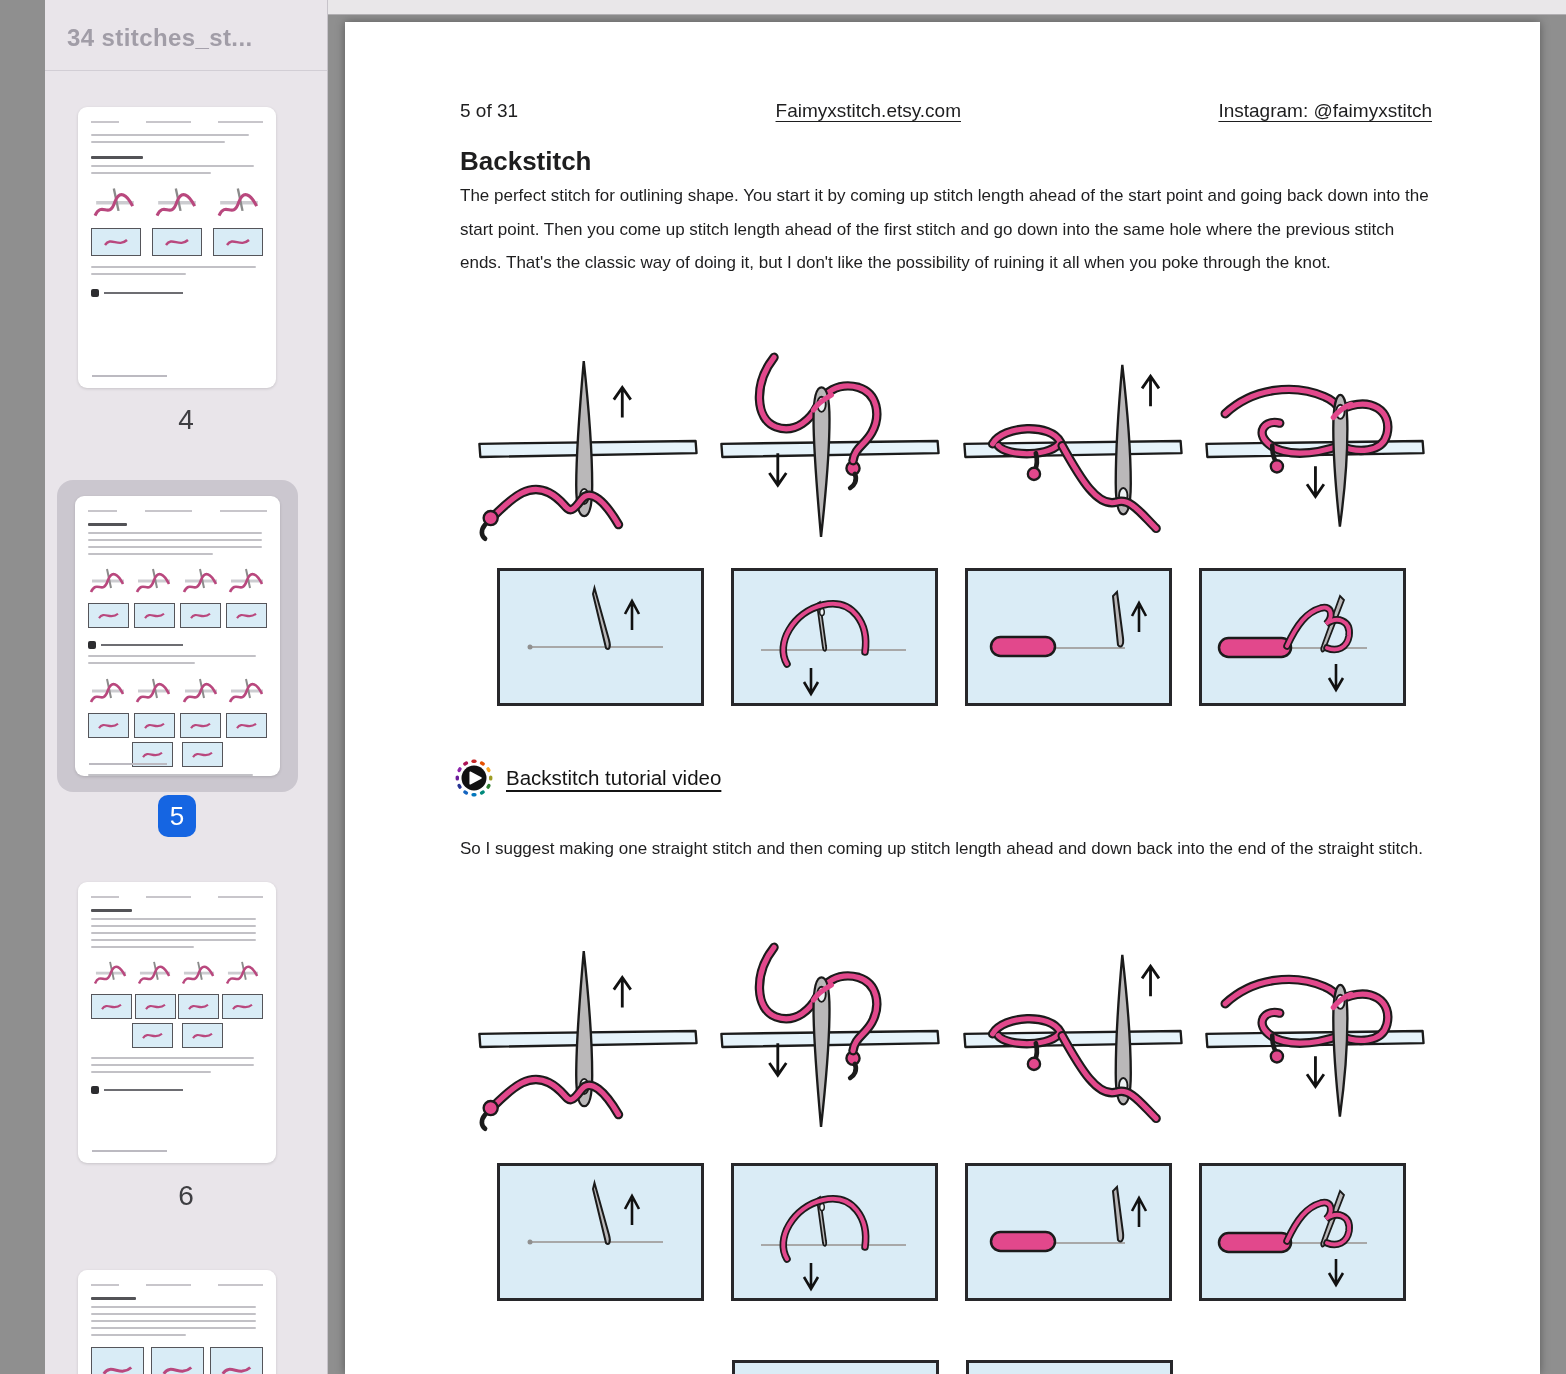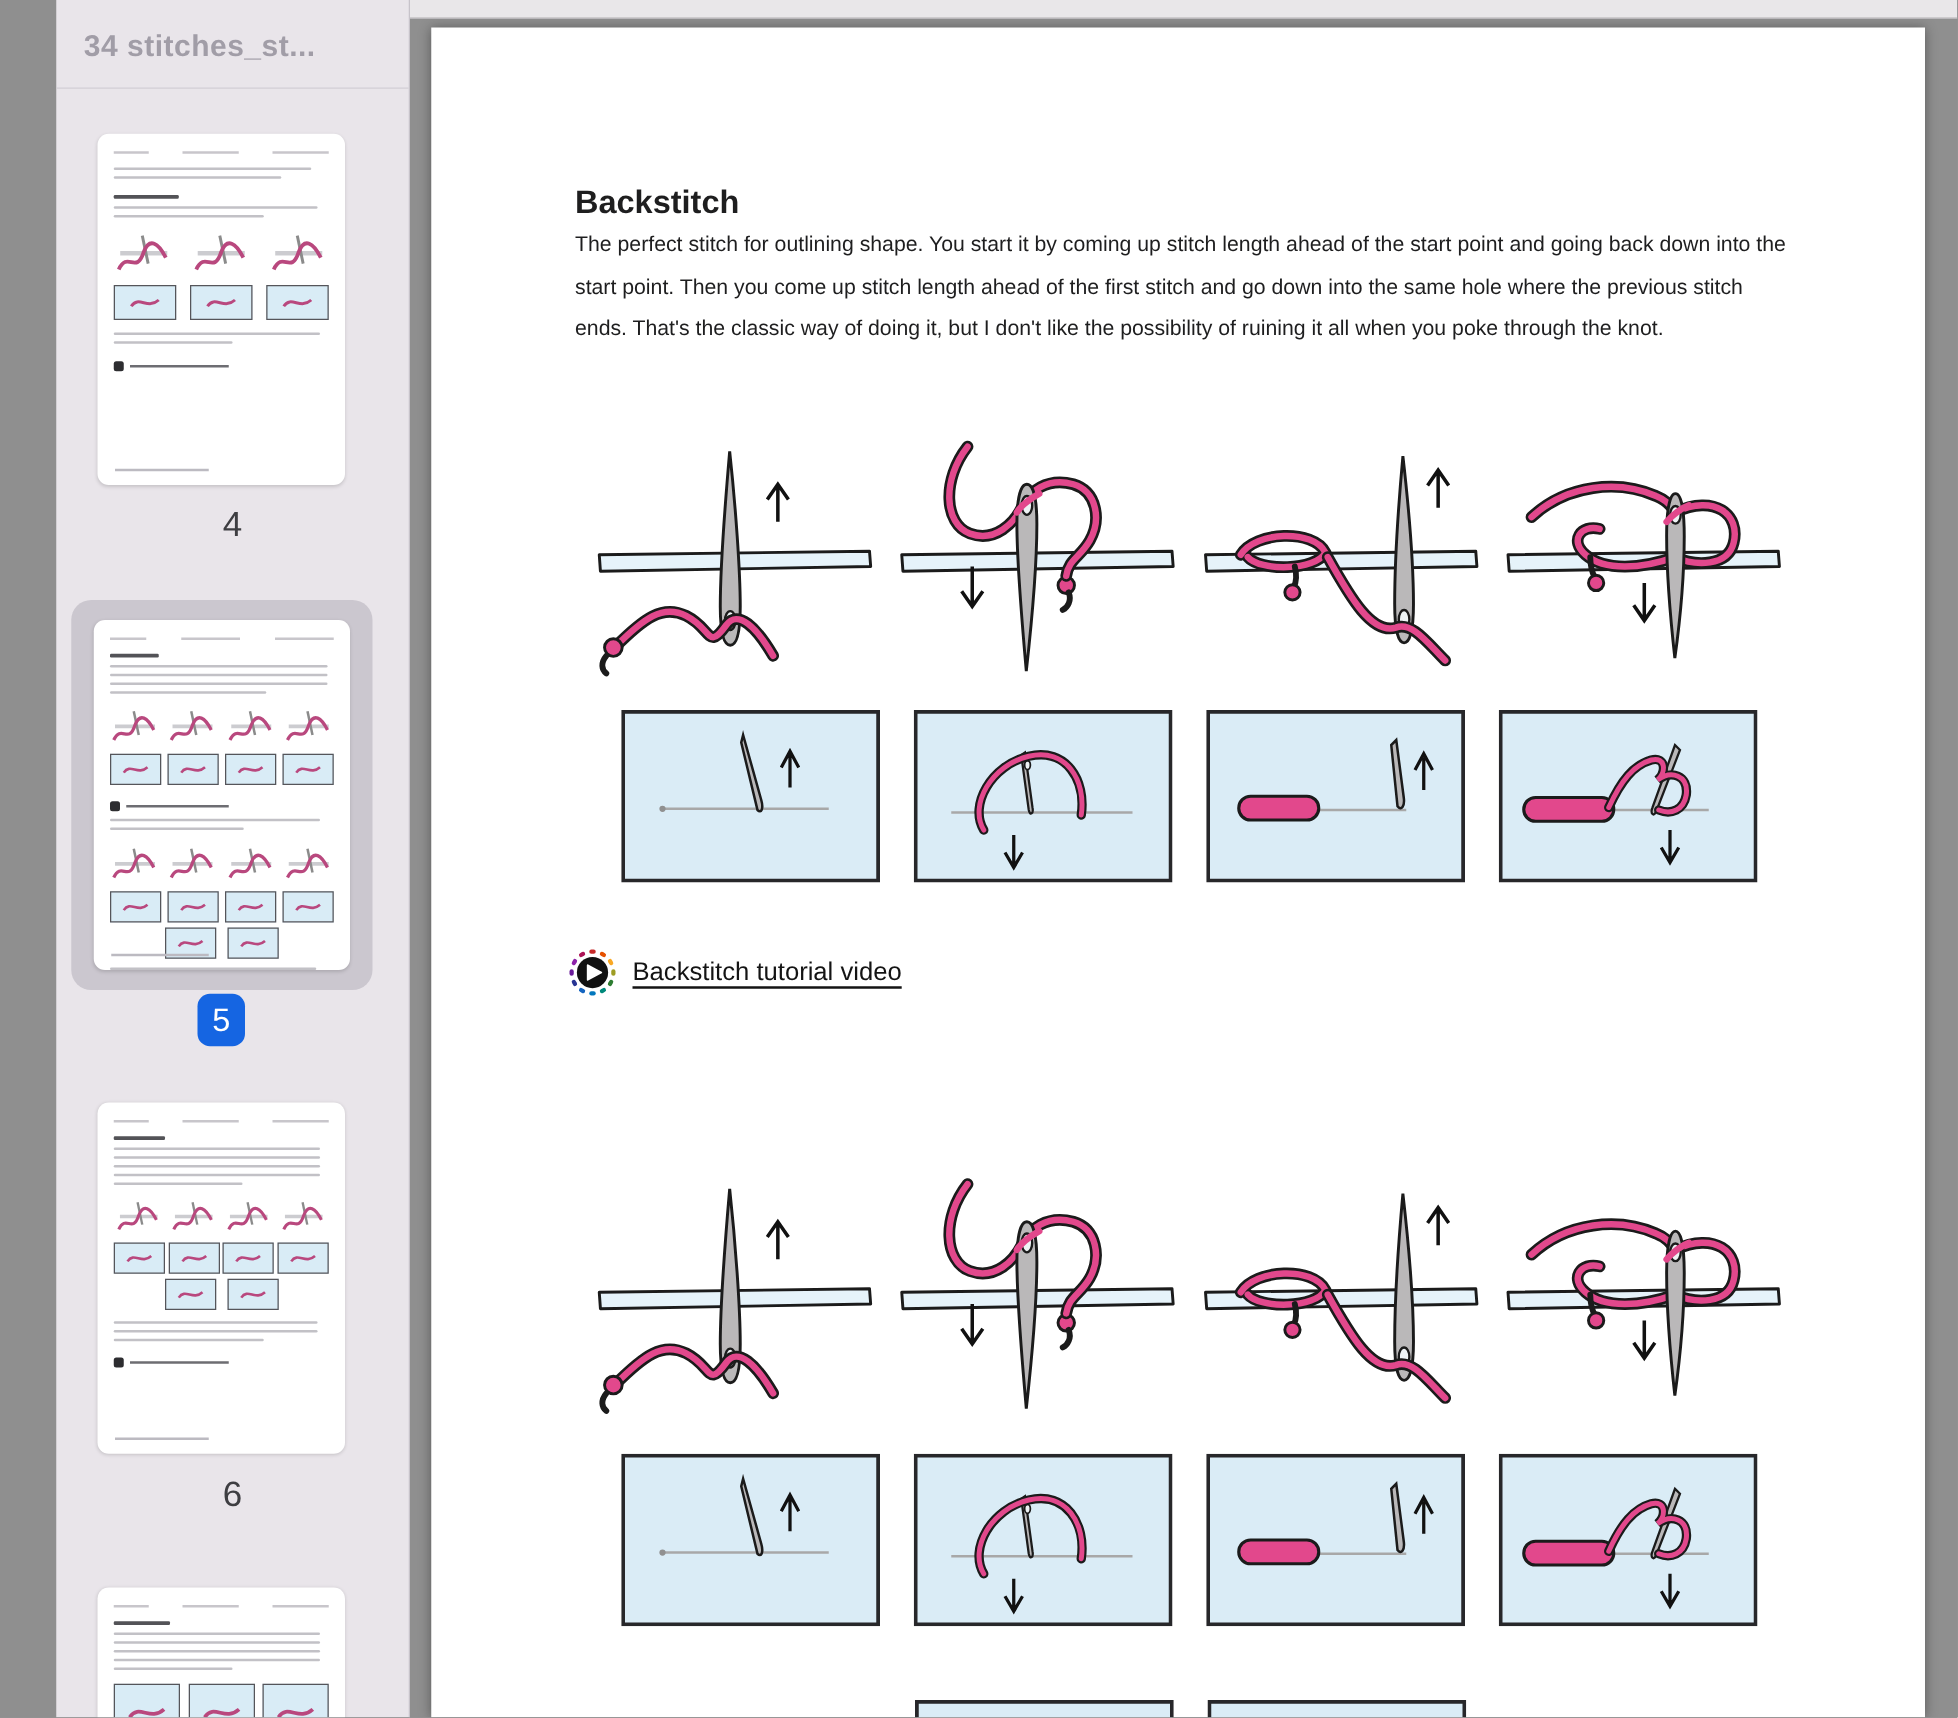--- a/index.html
+++ b/index.html
@@ -363,20 +363,25 @@
               <path d="M7 14 C13 5 20 17 29 9" fill="none" stroke="#b9487e" stroke-width="2.4"></path>
             </svg>
           </div>
         </div>
       </div>
   </div>
 
   <div class="topstrip"></div>
 
   <div class="page">
+    <div class="pg-header">
+      <span>5 of 31</span>
+      <span class="u">Faimyxstitch.etsy.com</span>
+      <span class="u">Instagram: @faimyxstitch</span>
+    </div>
 
     <div class="pg-heading">Backstitch</div>
     <div class="pg-para" id="para1">The perfect stitch for outlining shape. You start it by coming up stitch length ahead of the start point and going back down into the start point. Then you come up stitch length ahead of the first stitch and go down into the same hole where the previous stitch ends. That's the classic way of doing it, but I don't like the possibility of ruining it all when you poke through the knot.</div>
 
     <div class="illu-row" id="illu1">
       <div>
 <svg viewBox="0 0 250 218" width="235" height="205" xmlns="http://www.w3.org/2000/svg">
   <path d="M10 104 L240 101 L241 114 L11 118 Z" fill="#e6f3fa" stroke="#1b1b1b" stroke-width="2.5" stroke-linejoin="round"></path>
   <path d="M121 16 C117 62 113 118 113 148 C113 170 116 181 121.5 181 C127 181 130 170 130 148 C130 118 126 62 121 16 Z" fill="#bab8b9" stroke="#1b1b1b" stroke-width="2.5"></path>
   <ellipse cx="121.5" cy="160" rx="4.5" ry="8" fill="#eef3f5" stroke="#1b1b1b" stroke-width="2"></ellipse>
@@ -489,20 +494,21 @@
               <rect x="16.4" y="0.6" width="5.2" height="3.4" rx="1.7" fill="#8e24aa" transform="rotate(300 19 19)"></rect>
               <rect x="16.4" y="0.6" width="5.2" height="3.4" rx="1.7" fill="#ad1457" transform="rotate(330 19 19)"></rect>
             </g>
   <circle cx="19" cy="19" r="12.5" fill="#111111"></circle>
   <path d="M15.2 13.2 L26 19 L15.2 24.8 Z" fill="#ffffff" stroke="#ffffff" stroke-width="1.5" stroke-linejoin="round"></path>
 </svg>
 </div>
       <span class="video-link">Backstitch tutorial video</span>
     </div>
 
+    <div class="pg-para" id="para2">So I suggest making one straight stitch and then coming up stitch length ahead and down back into the end of the straight stitch.</div>
 
     <div class="illu-row" id="illu2">
       <div>
 <svg viewBox="0 0 250 218" width="235" height="205" xmlns="http://www.w3.org/2000/svg">
   <path d="M10 104 L240 101 L241 114 L11 118 Z" fill="#e6f3fa" stroke="#1b1b1b" stroke-width="2.5" stroke-linejoin="round"></path>
   <path d="M121 16 C117 62 113 118 113 148 C113 170 116 181 121.5 181 C127 181 130 170 130 148 C130 118 126 62 121 16 Z" fill="#bab8b9" stroke="#1b1b1b" stroke-width="2.5"></path>
   <ellipse cx="121.5" cy="160" rx="4.5" ry="8" fill="#eef3f5" stroke="#1b1b1b" stroke-width="2"></ellipse>
   <path d="M24 182 C48 158 64 146 84 156 C106 167 102 186 118 164 C128 150 144 166 158 190" fill="none" stroke="#1b1b1b" stroke-width="10" stroke-linecap="round"></path>
   <path d="M24 182 C48 158 64 146 84 156 C106 167 102 186 118 164 C128 150 144 166 158 190" fill="none" stroke="#e2488c" stroke-width="5.5" stroke-linecap="round"></path>
   <circle cx="22" cy="183" r="7.5" fill="#e2488c" stroke="#1b1b1b" stroke-width="2.5"></circle>

